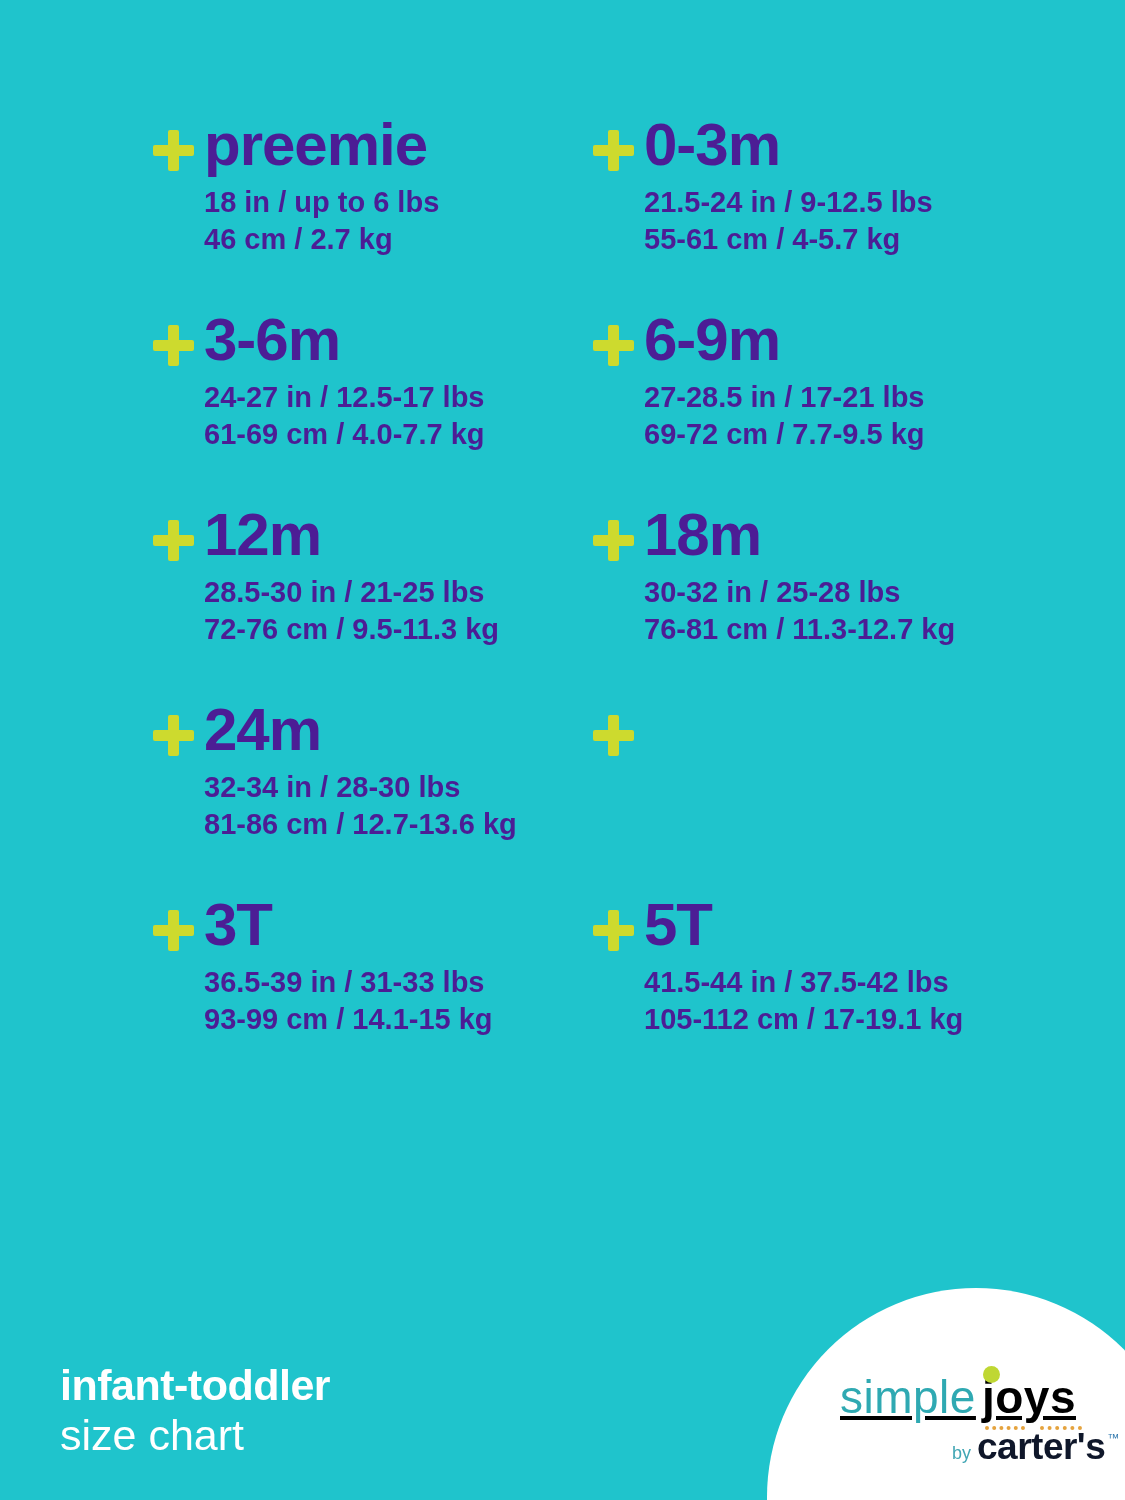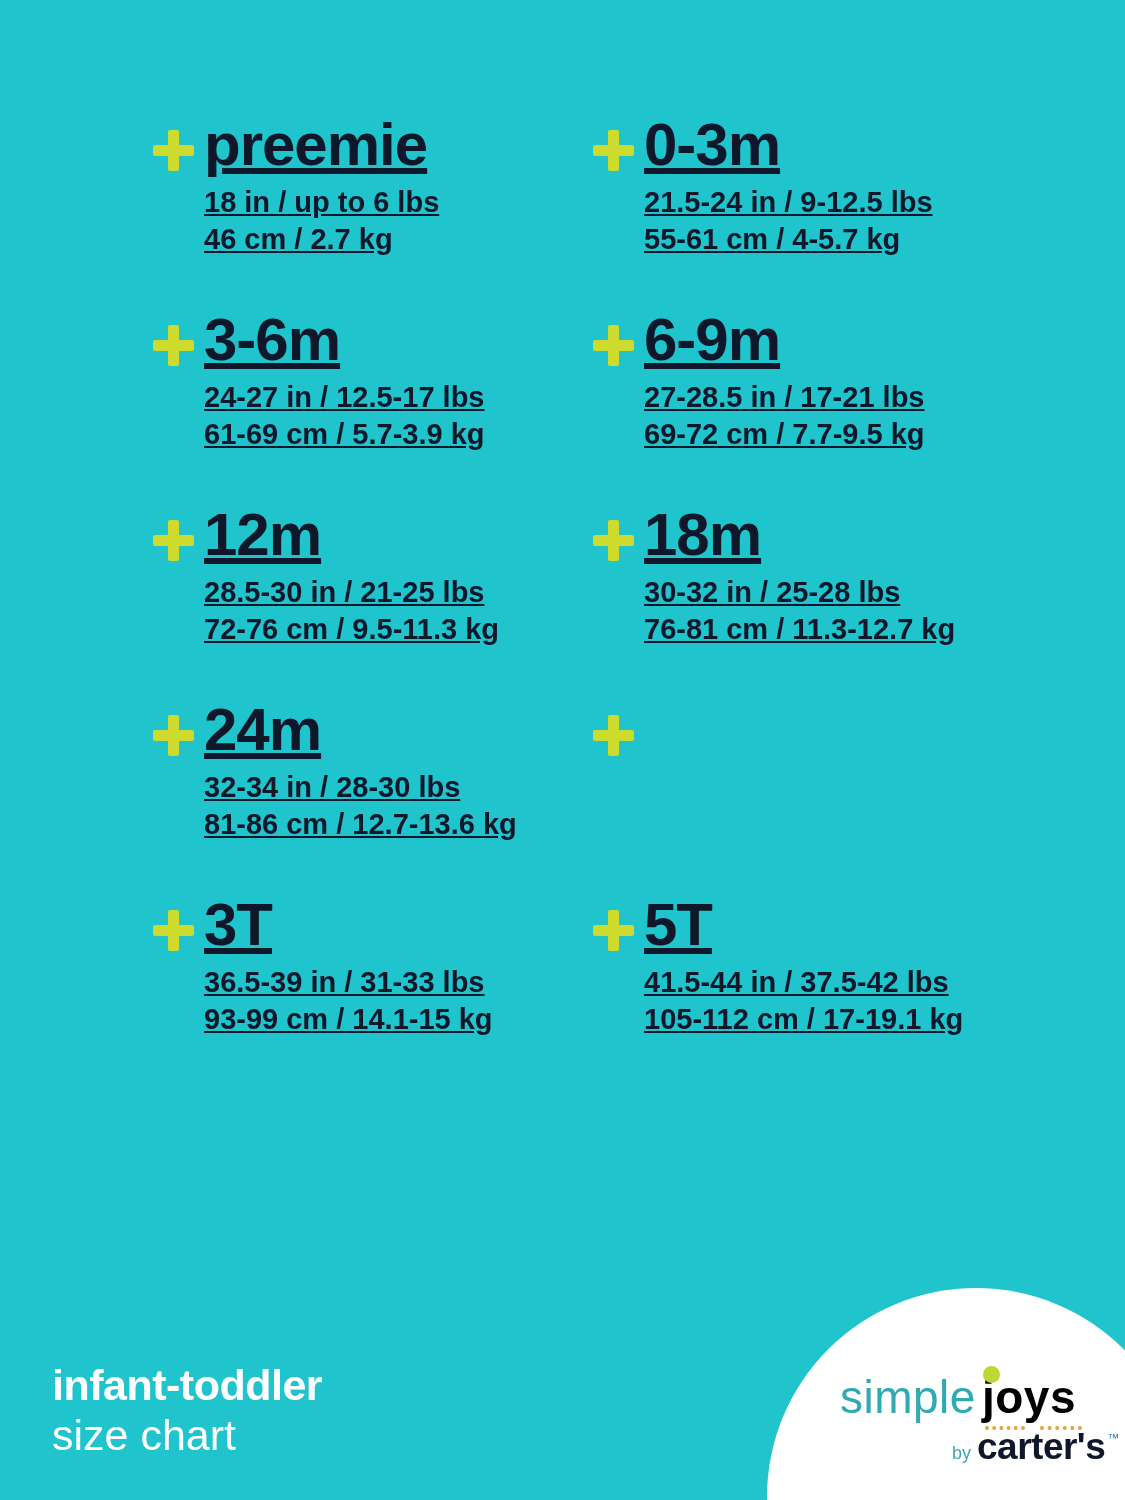--- a/index.html
+++ b/index.html
@@ -22,44 +22,44 @@
     margin-top:18px;margin-right:10px;
   }
   .plus::before{
     content:"";position:absolute;left:0;top:15px;width:41px;height:11px;
     background:#cdda2e;border-radius:2px;
   }
   .plus::after{
     content:"";position:absolute;left:15px;top:0;width:11px;height:41px;
     background:#cdda2e;border-radius:2px;
   }
-  .info{color:#0f172a;text-decoration:underline;}
+  .info{color:#4c1d95;}
   .size-label{
     font-size:60px;font-weight:700;line-height:66px;
     letter-spacing:-1px;margin-bottom:6px;white-space:nowrap;
   }
   .spec{
     font-size:29px;font-weight:700;line-height:37px;white-space:nowrap;
   }
   .footer-title{
-    position:absolute;left:52px;top:1360px;color:#ffffff;
+    position:absolute;left:60px;top:1360px;color:#ffffff;
   }
   .footer-title .t1{
     font-size:43px;font-weight:700;line-height:50px;letter-spacing:-0.5px;
   }
   .footer-title .t2{
     font-size:43px;font-weight:400;line-height:50px;letter-spacing:0;
   }
   .brand-circle{
     position:absolute;left:767px;top:1288px;width:418px;height:418px;
     border-radius:50%;background:#ffffff;
   }
   .logo-line1{
     position:absolute;left:840px;top:1374px;
-    display:flex;align-items:flex-start;line-height:1;
+    display:flex;align-items:flex-start;line-height:1;text-decoration:underline;
   }
   .logo-simple{
     font-size:46px;font-weight:400;color:#2fa9b2;letter-spacing:0.5px;
   }
   .logo-joys{
     font-size:46px;font-weight:700;color:#000000;letter-spacing:0.5px;
     margin-left:6px;position:relative;
   }
   .jdot{
     position:absolute;left:1px;top:-8px;width:17px;height:17px;
@@ -100,21 +100,21 @@
       <div class="spec">21.5-24 in / 9-12.5 lbs</div>
       <div class="spec">55-61 cm / 4-5.7 kg</div>
     </div>
   </div>
 
   <div class="cell">
     <span class="plus"></span>
     <div class="info">
       <div class="size-label">3-6m</div>
       <div class="spec">24-27 in / 12.5-17 lbs</div>
-      <div class="spec">61-69 cm / 5.7-3.9 kg</div>
+      <div class="spec">61-69 cm / 4.0-7.7 kg</div>
     </div>
   </div>
 
   <div class="cell">
     <span class="plus"></span>
     <div class="info">
       <div class="size-label">6-9m</div>
       <div class="spec">27-28.5 in / 17-21 lbs</div>
       <div class="spec">69-72 cm / 7.7-9.5 kg</div>
     </div>

